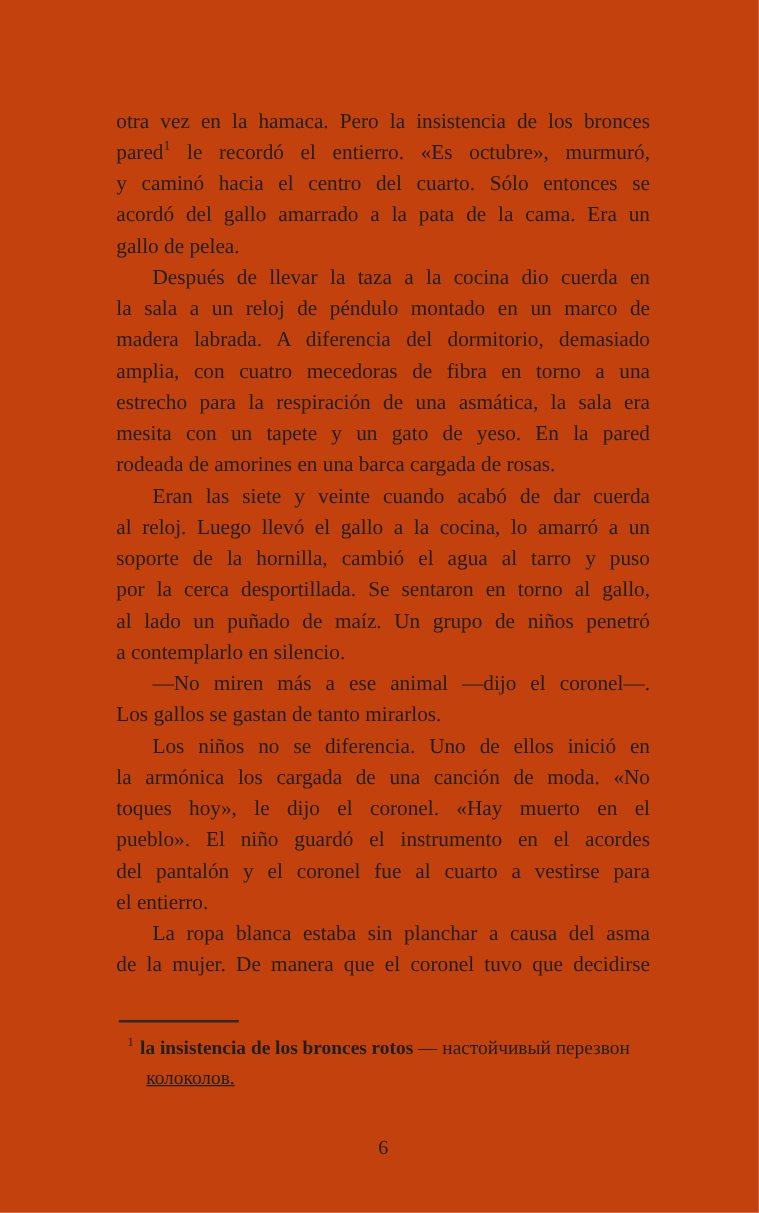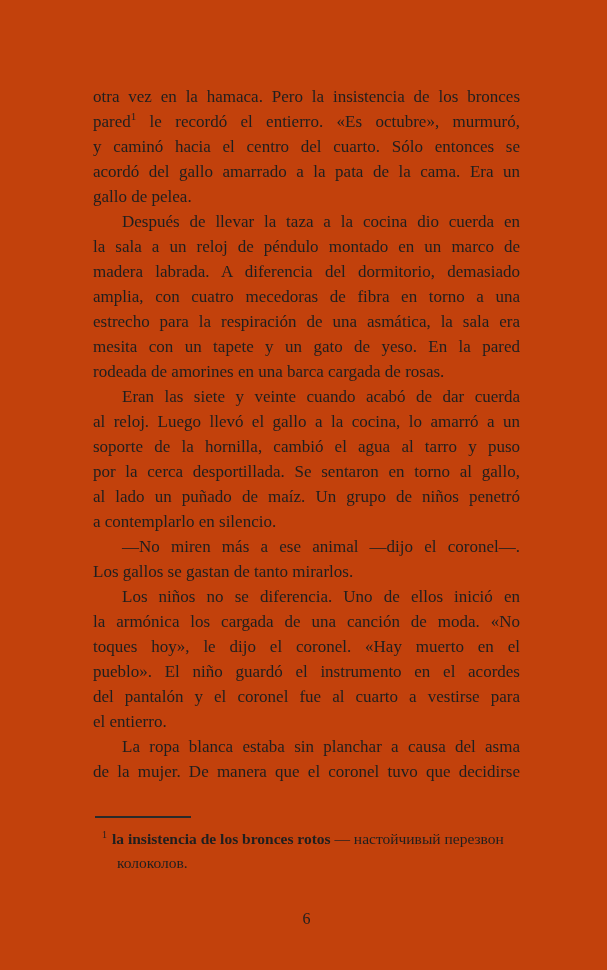--- a/index.html
+++ b/index.html
@@ -40,21 +40,21 @@
   }
   .footnote {
     position: absolute;
     left: 102px;
     top: 827px;
     width: 427px;
     font-size: 15.5px;
     line-height: 24px;
   }
   .fn-line { overflow: hidden; }
-  .fn-line2 { padding-left: 15px; }
+  .fn-line2 { padding-left: 15px; text-decoration: underline; }
   sup.fn-marker {
     font-size: 10px;
     vertical-align: super;
     line-height: 0;
     margin-right: 5px;
   }
   .fn-term { font-weight: bold; }
   .page-number {
     position: absolute;
     left: 93px;

